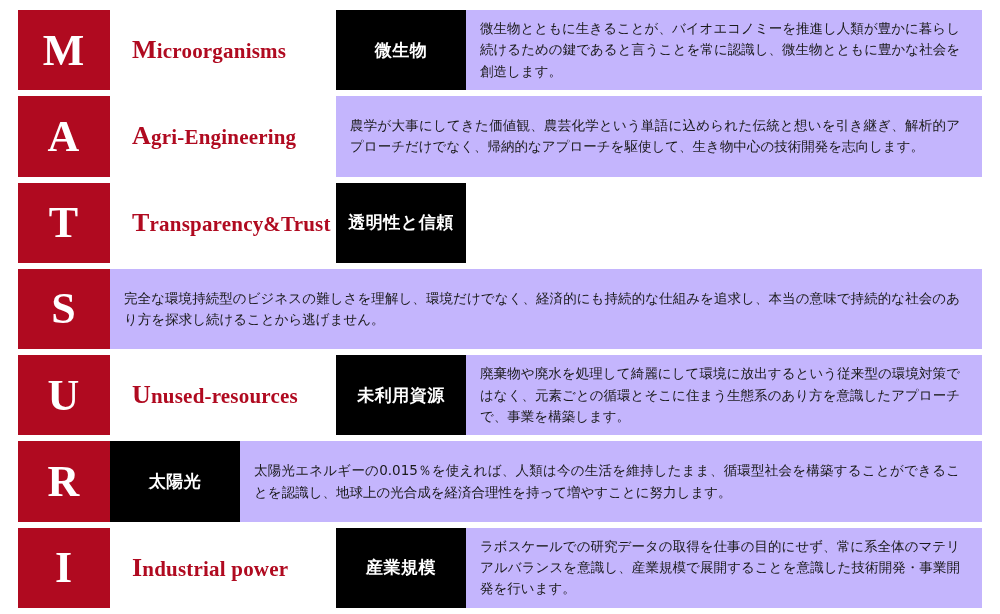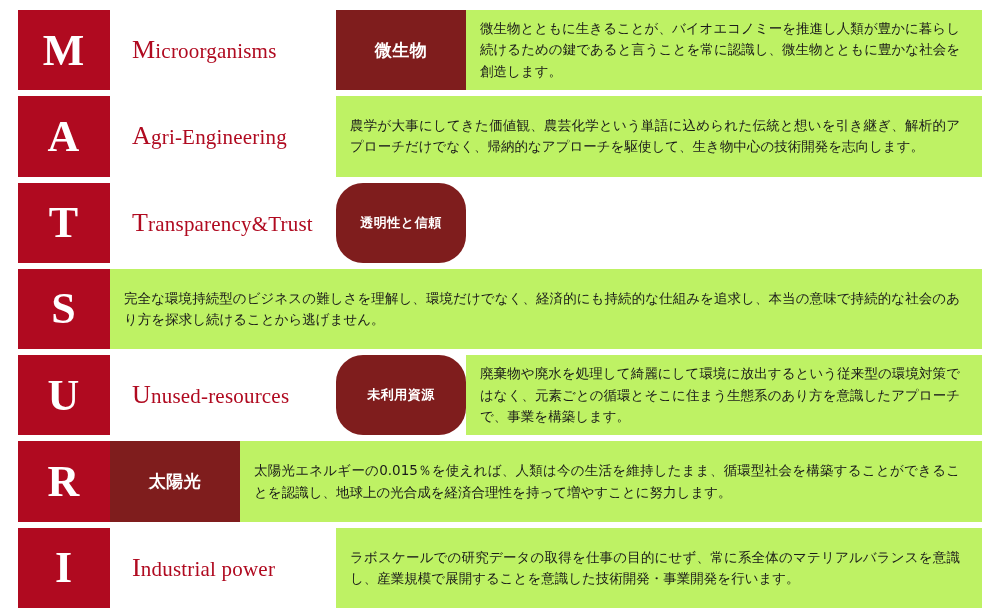--- a/index.html
+++ b/index.html
@@ -50,48 +50,48 @@
     width: 226px;
     display: flex;
     align-items: center;
     padding-left: 22px;
     box-sizing: border-box;
   }
   .word-text {
     color: #b00a20;
     font-family: "Liberation Serif", serif;
     font-size: 21px;
-    font-weight: normal;
+    font-weight: bold;
     letter-spacing: 0.2px;
     white-space: nowrap;
   }
   .word-text .cap {
     font-size: 26px;
   }
 
   
   .jp-cell {
     flex: 0 0 130px;
     width: 130px;
-    background: #7f1d1d;
+    background: #000000;
     color: #ffffff;
     display: flex;
     align-items: center;
     justify-content: center;
     font-family: Liberation Sans, sans-serif;
     font-size: 17px;
     font-weight: bold;
     letter-spacing: 0.5px;
   }
-  .jp-cell.small { font-size: 13px; border-radius: 27px; }
+  .jp-cell.small { font-size: 17px; }
 
   
   .desc-cell {
     flex: 1 1 auto;
-    background: #bef264;
+    background: #c4b5fd;
     display: flex;
     align-items: center;
     padding: 6px 22px 6px 14px;
     box-sizing: border-box;
   }
   .desc-text {
     color: #1a1a1a;
     font-family: "DejaVu Sans", sans-serif;
     font-size: 13.5px;
     line-height: 1.58;
@@ -157,18 +157,19 @@
     <div class="desc-cell">
       <div class="desc-text">太陽光エネルギーの0.015％を使えれば、人類は今の生活を維持したまま、循環型社会を構築することができることを認識し、地球上の光合成を経済合理性を持って増やすことに努力します。</div>
     </div>
   </div>
 
   <div class="row">
     <div class="letter-cell">I</div>
     <div class="word-cell">
       <span class="word-text"><span class="cap">I</span><span>ndustrial power</span></span>
     </div>
+    <div class="jp-cell">産業規模</div>
     <div class="desc-cell">
       <div class="desc-text">ラボスケールでの研究データの取得を仕事の目的にせず、常に系全体のマテリアルバランスを意識し、産業規模で展開することを意識した技術開発・事業開発を行います。</div>
     </div>
   </div>
 
 </div>
 
 </body></html>

